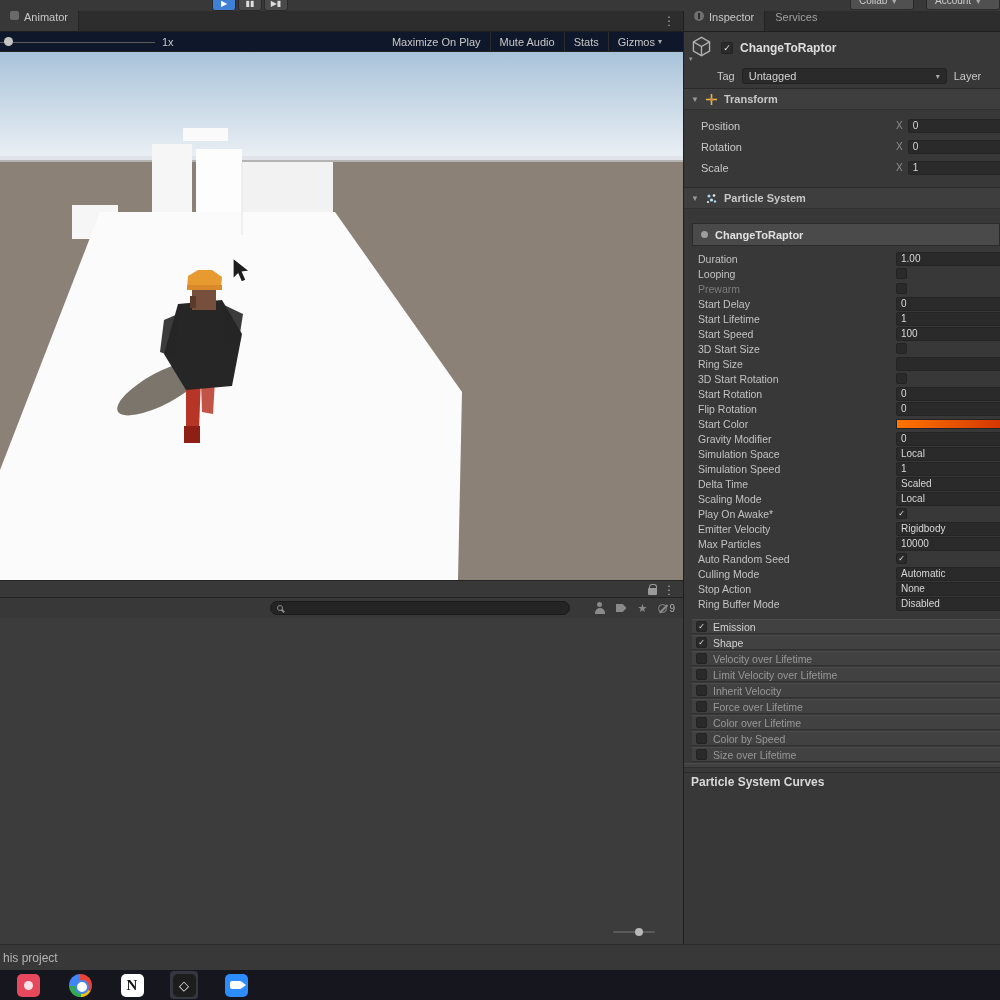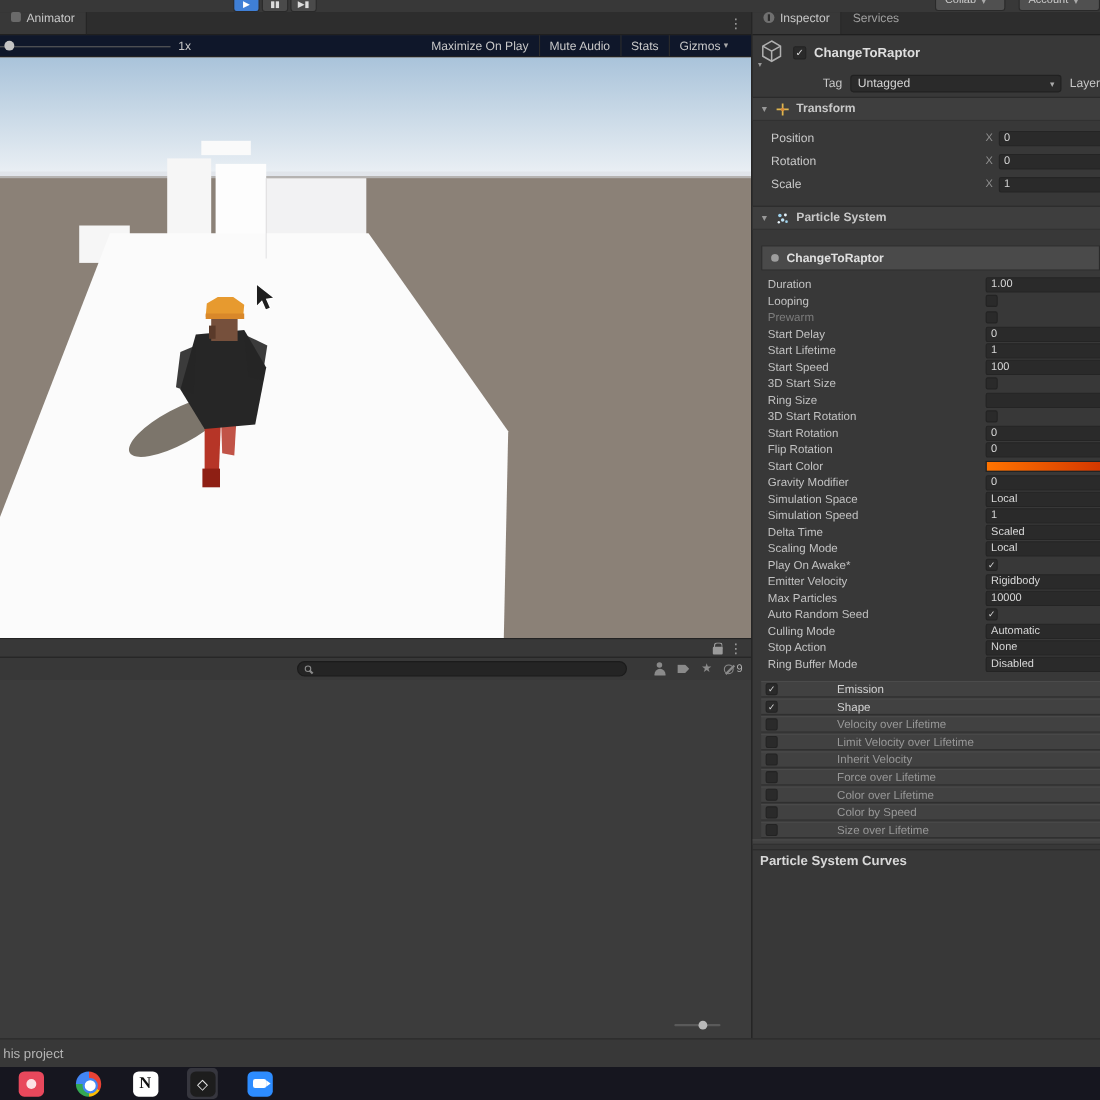--- a/index.html
+++ b/index.html
@@ -69,21 +69,21 @@
 
   
   #right-panel { position:absolute; left:683px; top:11px; width:317px; height:933px; background:#383838;
     border-left:1px solid #1f1f1f; overflow:hidden; display:flex; flex-direction:column; }
   .go-header { height:32px; display:flex; align-items:center; padding:0 6px; gap:7px; }
   .cube-wrap { position:relative; width:24px; height:26px; }
   .mini-fold { position:absolute; left:-1px; bottom:-2px; font-size:7px; color:#999; }
   .cb { width:12px; height:12px; background:#2a2a2a; border:1px solid #232323; border-radius:2px;
     color:#e0e0e0; font-size:9px; display:flex; align-items:center; justify-content:center; flex:0 0 auto; }
   .go-name { font-weight:bold; font-size:12px; color:#dedede; }
-  .tag-row { height:24px; display:flex; align-items:center; padding-left:64px; gap:7px; font-size:11px; color:#c8c8c8; white-space:nowrap; }
+  .tag-row { height:24px; display:flex; align-items:center; padding-left:33px; gap:7px; font-size:11px; color:#c8c8c8; white-space:nowrap; }
   .tag-dd { width:205px; height:16px; background:#2a2a2a; border:1px solid #212121; border-radius:3px;
     display:flex; align-items:center; justify-content:space-between; padding:0 6px; color:#d4d4d4; font-size:11px; }
   .comp-header { height:22px; background:#3e3e3e; border-top:1px solid #2a2a2a; border-bottom:1px solid #313131;
     display:flex; align-items:center; gap:6px; padding-left:7px; font-size:11px; font-weight:bold; color:#c8c8c8; }
   .fold { color:#999; font-size:8px; }
   #transform-rows { padding:5px 0 9px; }
   .t-row { height:21px; display:flex; align-items:center; position:relative; }
   .t-label { margin-left:17px; font-size:11px; color:#c8c8c8; }
   .t-row .ctl { position:absolute; left:212px; display:flex; align-items:center; gap:5px; }
   .axis { color:#8f8f8f; font-size:10px; }
@@ -97,21 +97,21 @@
   .p-row { height:15px; display:flex; align-items:center; position:relative; }
   .p-label { margin-left:6px; font-size:10.5px; color:#c2c2c2; }
   .p-label.dis { color:#7c7c7c; }
   .p-row .ctl { position:absolute; left:204px; display:flex; align-items:center; }
   .cb.sm { width:11px; height:11px; font-size:8px; }
   .swatch { width:110px; height:10px; border:1px solid #222; }
   #ps-modules { margin-left:8px; margin-top:4px; }
   .mod-bar { height:15px; background:#414141; border-top:1px solid #4b4b4b; border-bottom:1px solid #2f2f2f;
     display:flex; align-items:center; gap:6px; padding-left:4px; margin-bottom:1px; }
   .mod-bar.partial { height:5px; }
-  .mod-label { font-size:10.5px; color:#989898;margin-left:48px; }
+  .mod-label { font-size:10.5px; color:#989898; }
   .mod-label.on { color:#d2d2d2; }
   .curves-header { margin-top:3px; height:19px; border-top:1px solid #2a2a2a; display:flex; align-items:center;
     padding-left:7px; font-size:12px; font-weight:bold; color:#d8d8d8; }
 
   
   #status-bar { position:absolute; left:0; top:944px; width:1000px; height:26px; background:#383838;
     border-top:1px solid #2a2a2a; display:flex; align-items:center; padding-left:3px; font-size:12px; color:#b5b5b5; }
   #taskbar { position:absolute; left:0; top:970px; width:1000px; height:30px; background:#16161f;
     display:flex; align-items:center; gap:24px; padding-left:14px; }
   .app-slot { width:28px; height:28px; display:flex; align-items:center; justify-content:center; border-radius:4px; }

